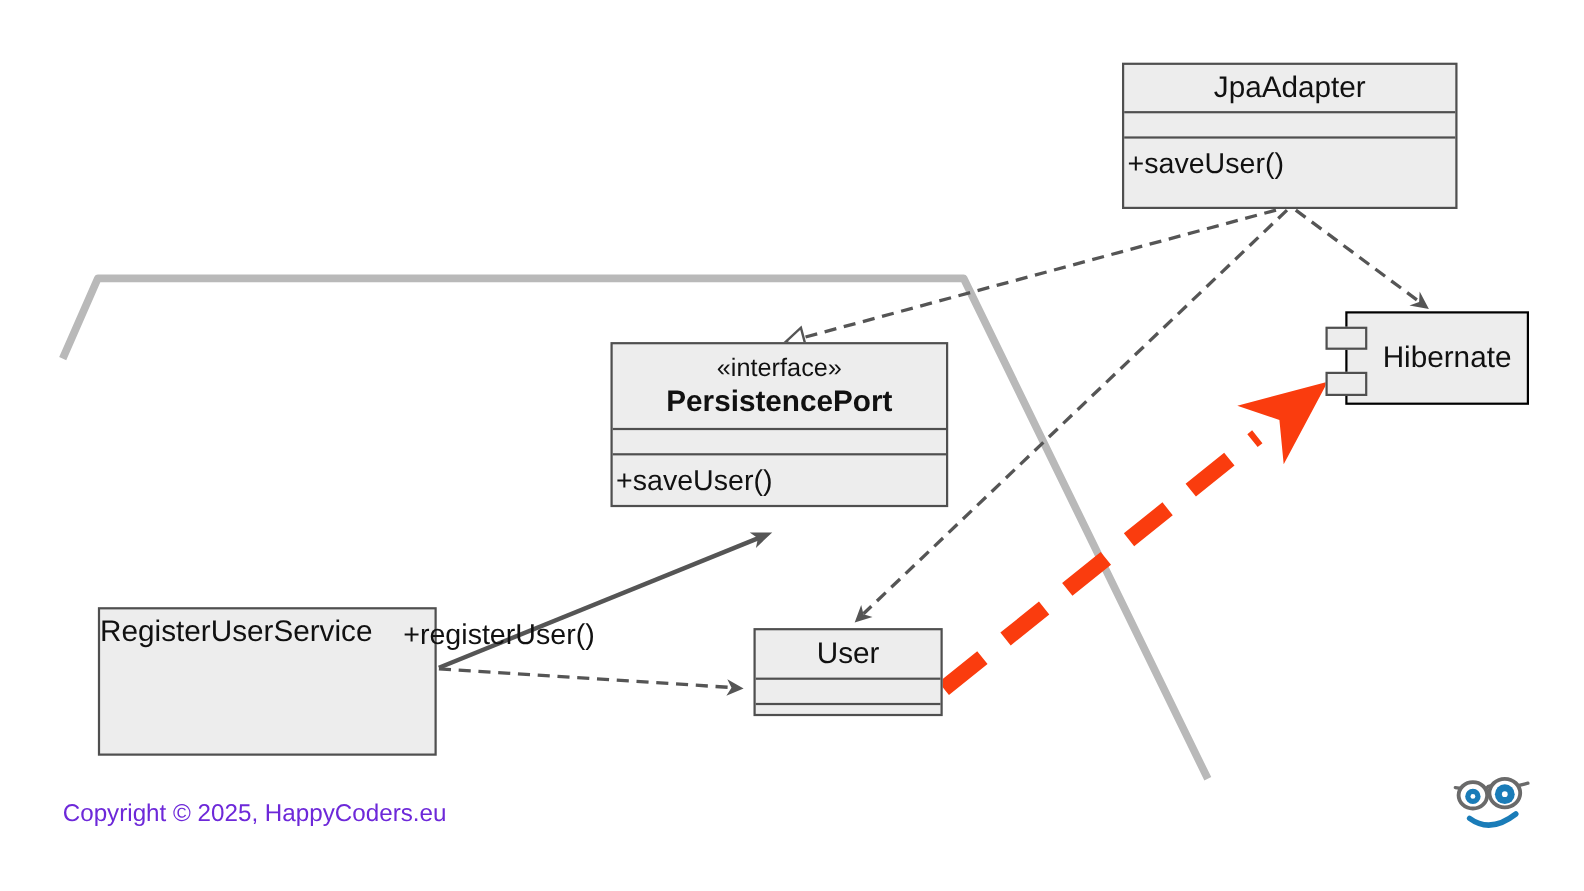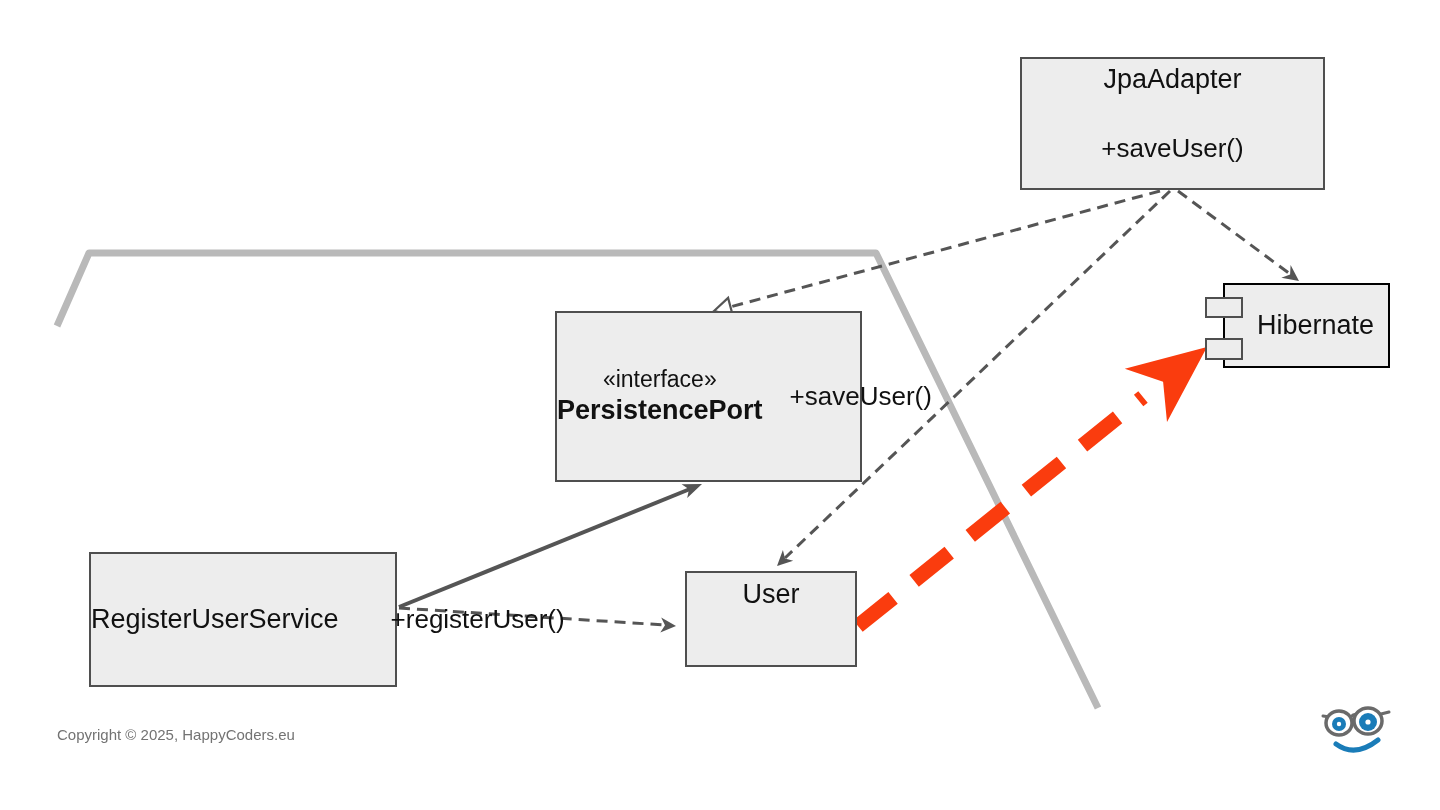--- a/index.html
+++ b/index.html
@@ -1,30 +1,30 @@
 <!DOCTYPE html>
 <html><head>
 <meta charset="utf-8">
 <style>
   html,body{margin:0;padding:0;background:#fff;}
   .stage{position:relative;width:1440px;height:810px;background:#ffffff;overflow:hidden;
          font-family:"Liberation Sans",sans-serif;color:#111;}
   svg.layer{position:absolute;left:0;top:0;}
-  .uml{position:absolute;background:#ededed;border:2px solid #4f4f4f;box-sizing:border-box;align-items:center;}
+  .uml{position:absolute;background:#ededed;border:2px solid #4f4f4f;box-sizing:border-box;}
   .uml .title{display:flex;flex-direction:column;align-items:center;justify-content:center;
               font-size:27px;line-height:1.25;white-space:nowrap;}
   .uml .sep{border-top:2px solid #4f4f4f;height:0;}
   .uml .empty{width:100%;}
-  .uml .method{font-size:26px;padding:7px 27px;white-space:nowrap;}
+  .uml .method{font-size:26px;padding:7px 3px;white-space:nowrap;}
   .stereotype{font-size:23px;}
   .iface-name{font-weight:700;}
   .component{position:absolute;background:#ededed;border:2px solid #000000;box-sizing:border-box;
              display:flex;align-items:center;justify-content:center;font-size:27px;padding-left:18px;}
   .port{position:absolute;background:#ededed;border:2px solid #4f4f4f;box-sizing:border-box;}
-  .copyright{position:absolute;left:57px;top:726px;font-size:15px;color:#737373;white-space:nowrap;}
+  .copyright{position:absolute;left:57px;top:726px;font-size:22px;color:#6d28d9;white-space:nowrap;}
   .logo{position:absolute;left:1318px;top:704px;}
 </style>
 </head>
 <body>
 
 <div class="stage">
 
   <svg class="layer" width="1440" height="810" viewBox="0 0 1440 810">
 
     <polyline points="57,326 89,253 876,253 1098,708" fill="none" stroke="#b9b9b9" stroke-width="7" stroke-linejoin="round"></polyline>
@@ -49,40 +49,40 @@
   </svg>
 
   <div class="uml" style="left:1020px;top:57px;width:305px;height:133px;display:flex;flex-direction:column;">
     <div class="title" style="height:42px;">JpaAdapter</div>
     <div class="sep"></div>
     <div class="empty" style="height:21px;"></div>
     <div class="sep"></div>
     <div class="method" style="flex:1;">+saveUser()</div>
   </div>
 
-  <div class="uml" style="left:555px;top:311px;width:307px;height:171px;display:flex;flex-direction:row;">
+  <div class="uml" style="left:555px;top:311px;width:307px;height:150px;display:flex;flex-direction:column;">
     <div class="title" style="height:77px;">
       <span class="stereotype">«interface»</span>
       <span class="iface-name">PersistencePort</span>
     </div>
     <div class="sep"></div>
     <div class="empty" style="height:21px;"></div>
     <div class="sep"></div>
     <div class="method" style="flex:1;">+saveUser()</div>
   </div>
 
   <div class="uml" style="left:89px;top:552px;width:308px;height:135px;display:flex;flex-direction:row;">
     <div class="title" style="height:41px;">RegisterUserService</div>
     <div class="sep"></div>
     <div class="empty" style="height:22px;"></div>
     <div class="sep"></div>
     <div class="method" style="flex:1;margin-left:25px;">+registerUser()</div>
   </div>
 
-  <div class="uml" style="left:685px;top:571px;width:172px;height:96px;display:flex;flex-direction:column;">
+  <div class="uml" style="left:685px;top:571px;width:172px;height:80px;display:flex;flex-direction:column;">
     <div class="title" style="height:43px;">User</div>
     <div class="sep"></div>
     <div class="empty" style="height:21px;"></div>
     <div class="sep"></div>
     <div class="empty" style="flex:1;"></div>
   </div>
 
   <div class="component" style="left:1223px;top:283px;width:167px;height:85px;">
     <span>Hibernate</span>
     <div class="port" style="left:-20px;top:12px;width:38px;height:21px;"></div>

